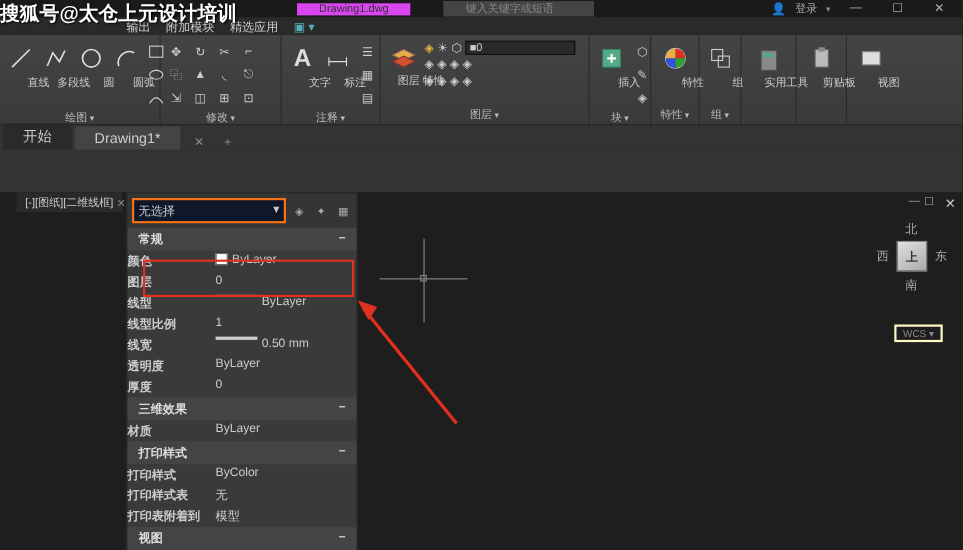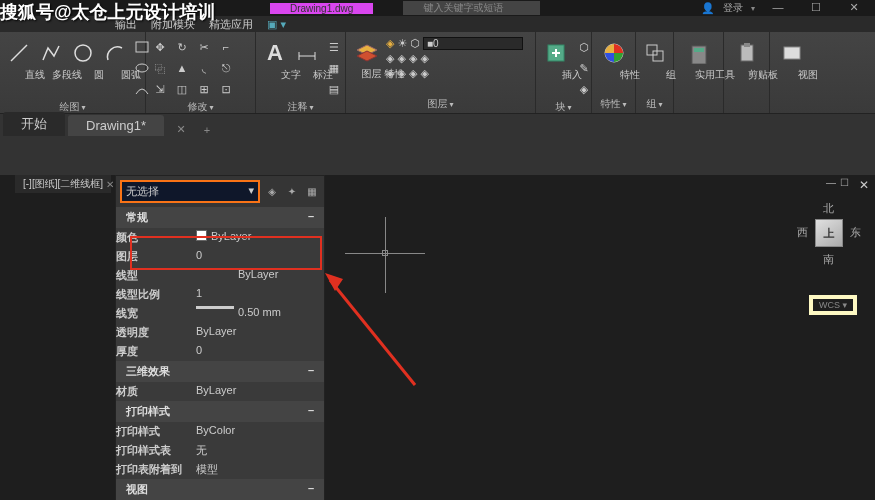--- a/index.html
+++ b/index.html
@@ -41,21 +41,21 @@
     .close-x { position: absolute; top: 3px; right: 6px; color: #ccc; font-size: 12px; cursor: pointer; }
     .minmax { position: absolute; top: 2px; right: 26px; display: flex; gap: 4px; }
     .minmax span { font-size: 10px; color: #aaa; }
     
     .viewcube { position: absolute; top: 30px; right: 18px; width: 56px; height: 56px; }
     .vc-center { position: absolute; top: 14px; left: 14px; width: 28px; height: 28px; background: linear-gradient(145deg, #e0e0e0, #aaa); border: 1px solid #888; display: flex; align-items: center; justify-content: center; font-size: 11px; color: #333; font-weight: bold; }
     .vc-n { position: absolute; top: -4px; left: 22px; font-size: 11px; color: #aaa; }
     .vc-s { position: absolute; bottom: -6px; left: 22px; font-size: 11px; color: #aaa; }
     .vc-e { position: absolute; top: 20px; right: -4px; font-size: 11px; color: #aaa; }
     .vc-w { position: absolute; top: 20px; left: -4px; font-size: 11px; color: #aaa; }
-    .wcs { position: absolute; top: 120px; right: 18px; font-size: 9px; color: #888; border: 4px solid #fef9c3; padding: 1px 6px; }
+    .wcs { position: absolute; top: 120px; right: 18px; font-size: 9px; color: #888; border: 2px solid #fef9c3; padding: 1px 6px; }
     
     .crosshair-h { position: absolute; top: 78px; left: 345px; width: 80px; height: 1px; background: #888; }
     .crosshair-v { position: absolute; top: 42px; left: 385px; width: 1px; height: 76px; background: #888; }
     .crosshair-box { position: absolute; top: 75px; left: 382px; width: 6px; height: 6px; border: 1px solid #888; }
     
     .arrow { position: absolute; top: 90px; left: 325px; width: 100px; height: 130px; pointer-events: none; }
     
     .properties-panel { position: absolute; top: 0; left: 115px; width: 210px; height: 100%; background: #3d3d3d; border: 1px solid #222; display: flex; flex-direction: column; }
     .prop-header { display: flex; align-items: center; padding: 4px; gap: 4px; background: #353535; }
     .prop-select { flex: 1; background: #0f172a; border: 2px solid #f97316; color: #ccc; padding: 2px 4px; font-size: 11px; }

